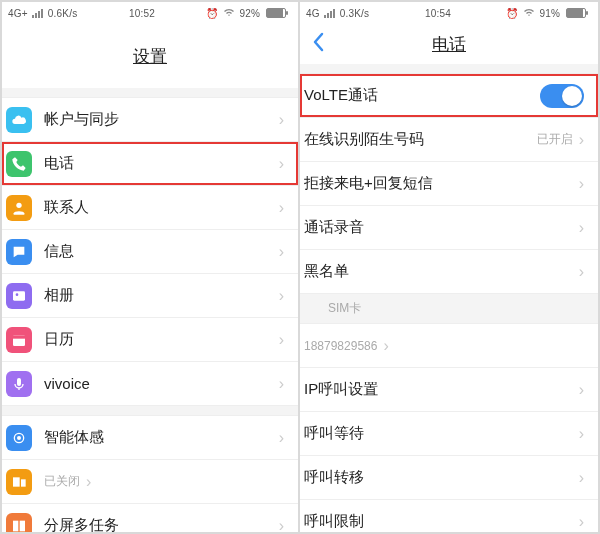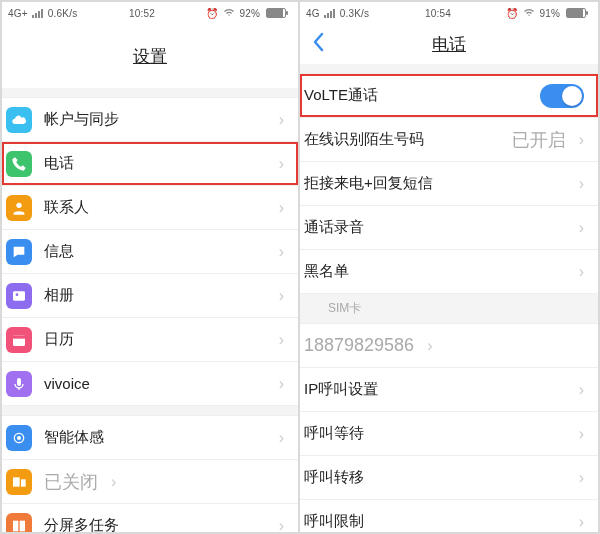--- a/index.html
+++ b/index.html
@@ -25,21 +25,21 @@
   .nav { height: 40px; display:flex; align-items:center; justify-content:center; position:relative; }
   .nav .title { font-size: 17px; color:#222; font-weight:500;text-decoration:underline; }
   .nav .back { position:absolute; left:12px; top:50%; transform:translateY(-50%); color:#3a8ef0; font-size:22px; line-height:1; }
 
   
   .list { flex:1; overflow:hidden; }
   .row { height:44px; display:flex; align-items:center; padding:0 14px 0 4px; border-bottom:1px solid #eee; position:relative; background:#fff;}
   .row.hl { box-shadow: inset 0 0 0 2px #e53935; z-index:2; }
   .row .icon { width:26px; height:26px; border-radius:6px; margin-right:12px; display:flex; align-items:center; justify-content:center; flex-shrink:0;}
   .row .label { flex:1; font-size:15px; color:#222; }
-  .row .val { font-size:18px; color:#aaa; margin-right:13px; }
+  .row .val { font-size:12px; color:#aaa; margin-right:6px; }
   .row .chev { color:#ccc; font-size:16px; }
   .section-gap { height:10px; background:#f4f4f4; border-bottom:1px solid #eee;}
   .section-head { height:30px; background:#f4f4f4; font-size:12px; color:#a9a9a9; display:flex; align-items:flex-end; padding:0 28px 6px; border-bottom:1px solid #eee;}
 
   
   .toggle { width:44px; height:24px; border-radius:12px; background:#3a8ef0; position:relative;}
   .toggle i { position:absolute; right:2px; top:2px; width:20px; height:20px; background:#fff; border-radius:50%; box-shadow:0 1px 2px rgba(0,0,0,.2);}
   .ic-svg { width:16px; height:16px; }
 </style>
 </head>

